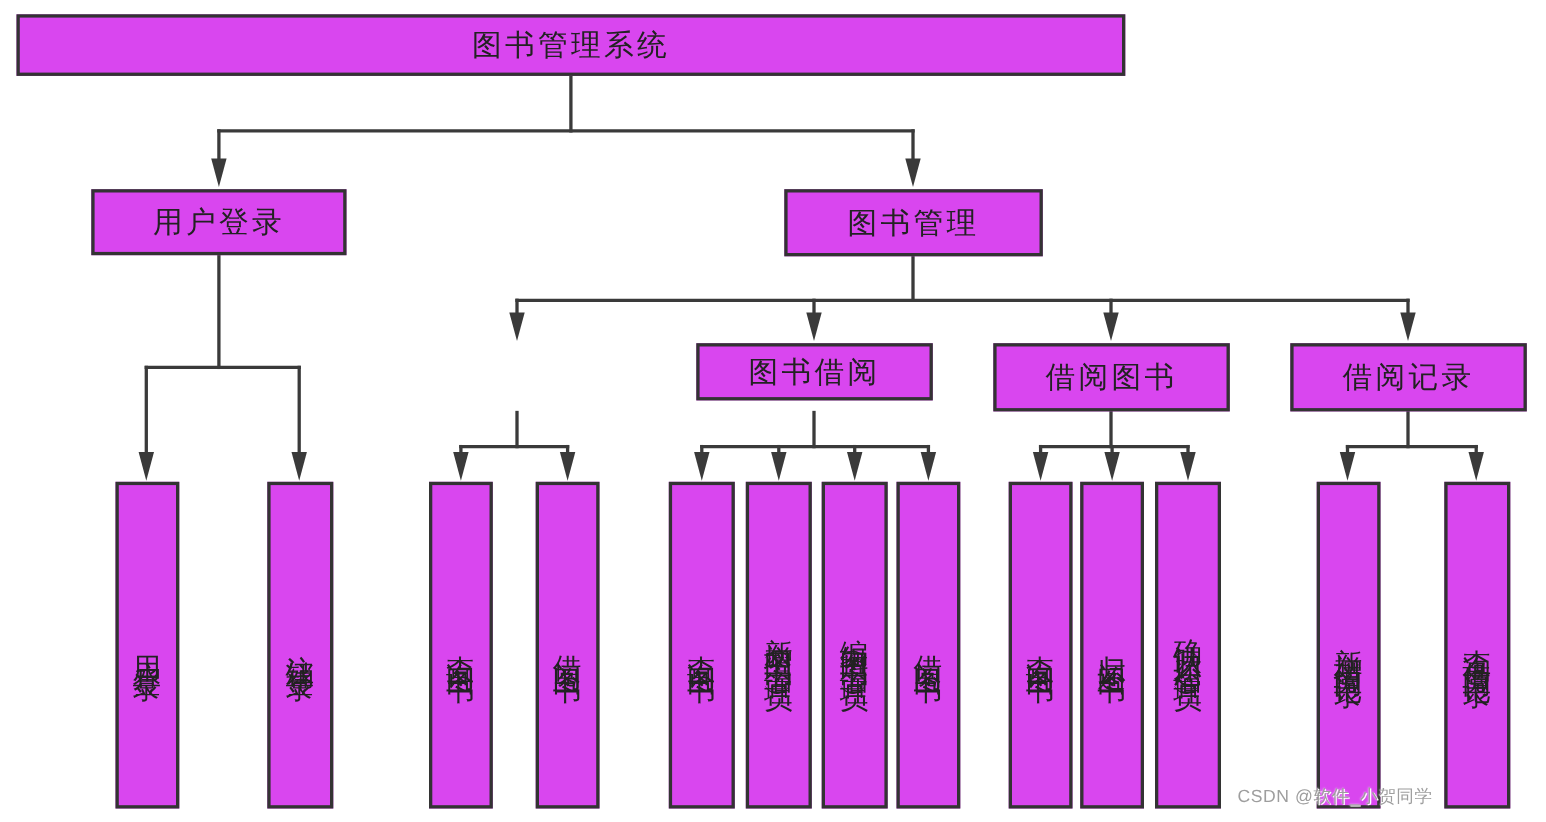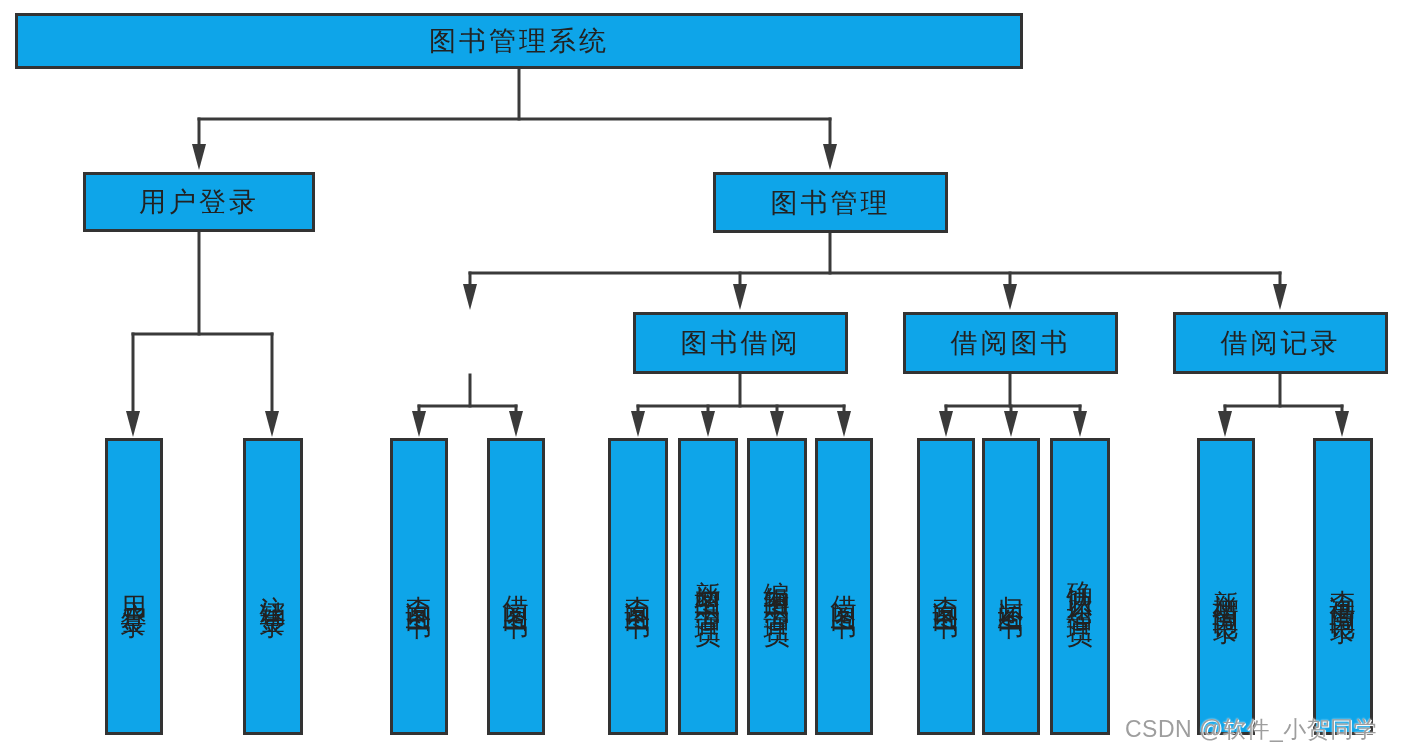--- a/index.html
+++ b/index.html
@@ -5,32 +5,32 @@
   :root{
     --line:#3a3a3a; --border:#333333; --text:#222222; --wm:#9e9e9e; --bg:#ffffff;
   }
   html,body{margin:0;padding:0;background:var(--bg);}
   .canvas{
     position:relative; width:1405px; height:747px; background:var(--bg);
     font-family:"Liberation Sans","DejaVu Sans",sans-serif; overflow:hidden;
   }
   .wires{position:absolute; left:0; top:0; width:1405px; height:747px;}
   .node{
-    position:absolute; box-sizing:border-box; background:#0ea5e9;
+    position:absolute; box-sizing:border-box; background:#d946ef;
     border:3px solid var(--border); color:var(--text);
     display:flex; align-items:center; justify-content:center;
     font-size:27px; letter-spacing:3px; white-space:nowrap;
   }
   .vert{
     writing-mode:vertical-rl; font-size:26px; letter-spacing:6px;
     line-height:1; padding:4px 0;
   }
   .watermark{
     position:absolute; left:1125px; top:714px; width:222px;
-    font-size:23px; letter-spacing:0.5px; color:var(--wm);
+    font-size:16px; letter-spacing:0.5px; color:var(--wm);
     text-shadow:0 0 2px #ffffff, 1px 1px 0 #ffffff; white-space:nowrap;
   }
 </style>
 </head>
 <body>
 
 <div class="canvas">
 
   <svg class="wires" viewBox="0 0 1405 747">
       <line x1="519" y1="69" x2="519" y2="119" stroke="#3a3a3a" stroke-width="3" stroke-linecap="square"></line>
@@ -85,21 +85,21 @@
       <polygon points="1218,411 1232,411 1225,437" fill="#3a3a3a"></polygon>
       <line x1="1342" y1="406" x2="1342" y2="421" stroke="#3a3a3a" stroke-width="3" stroke-linecap="square"></line>
       <polygon points="1335,411 1349,411 1342,437" fill="#3a3a3a"></polygon>
     </svg>
 
   <div class="node" style="left:15px; top:13px; width:1008px; height:56px;">图书管理系统</div>
 
   <div class="node" style="left:83px; top:172px; width:232px; height:60px;">用户登录</div>
   <div class="node" style="left:713px; top:172px; width:235px; height:61px;">图书管理</div>
 
-  <div class="node" style="left:633px; top:312px; width:215px; height:62px;">图书借阅</div>
+  <div class="node" style="left:633px; top:312px; width:215px; height:52px;">图书借阅</div>
   <div class="node" style="left:903px; top:312px; width:215px; height:62px;">借阅图书</div>
   <div class="node" style="left:1173px; top:312px; width:215px; height:62px;font-family:Liberation Mono, monospace;">借阅记录</div>
 
   <div class="node vert" style="left:105px; top:438px; width:58px; height:297px;">用户登录</div>
   <div class="node vert" style="left:243px; top:438px; width:60px; height:297px;">注销登录</div>
 
   <div class="node vert" style="left:390px; top:438px; width:58px; height:297px;">查询图书</div>
   <div class="node vert" style="left:487px; top:438px; width:58px; height:297px;">借阅图书</div>
 
   <div class="node vert" style="left:608px; top:438px; width:60px; height:297px;">查询图书</div>

